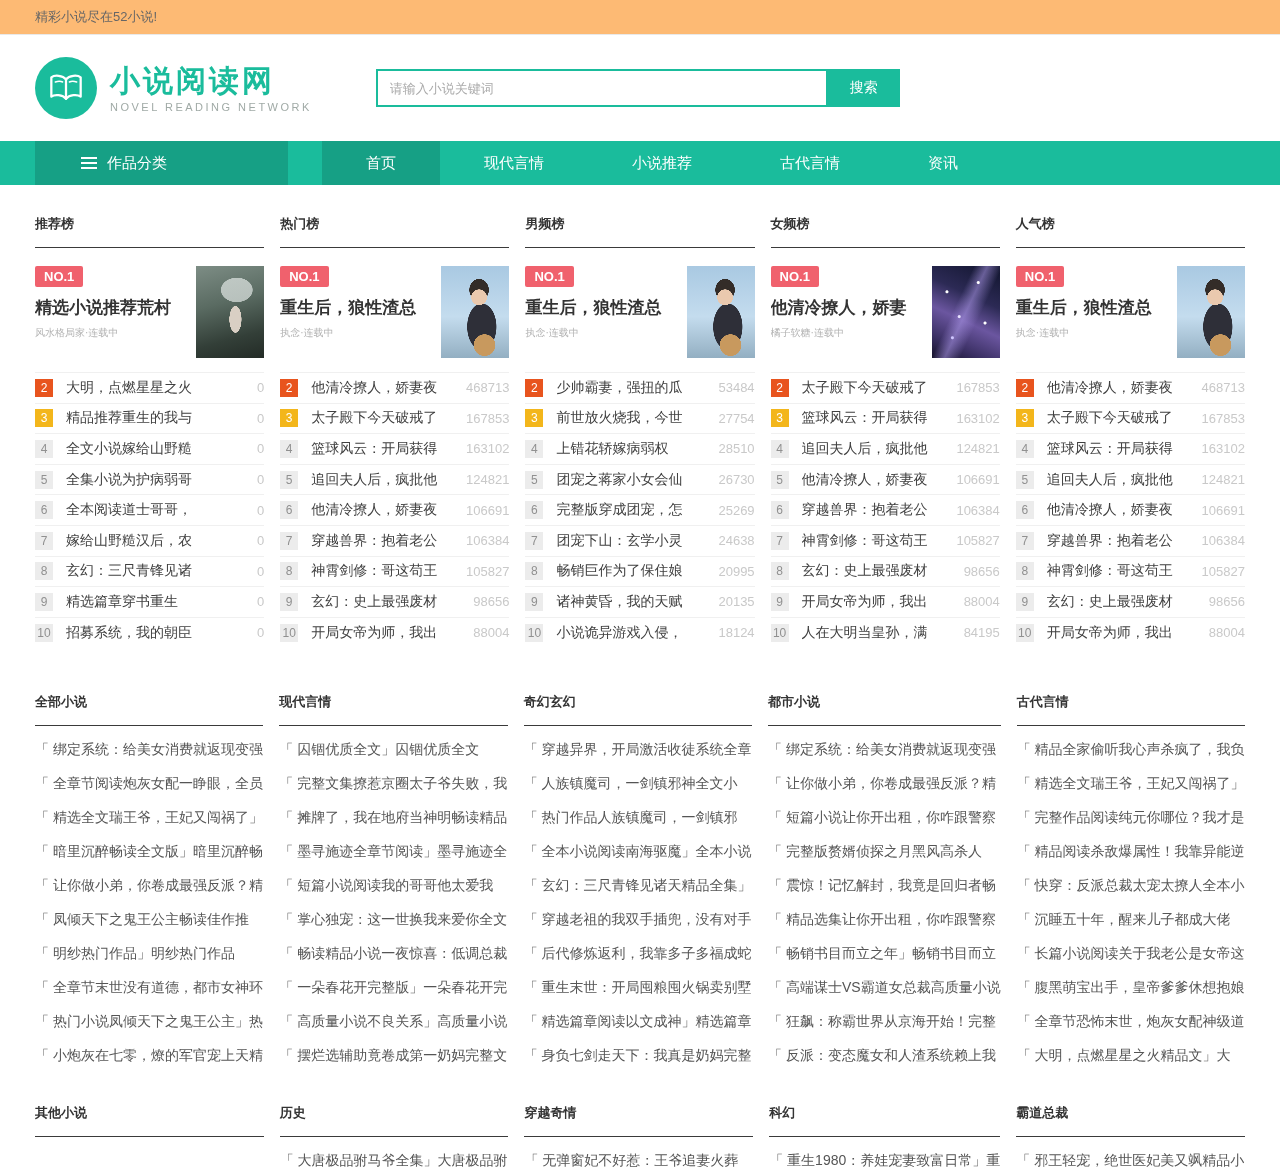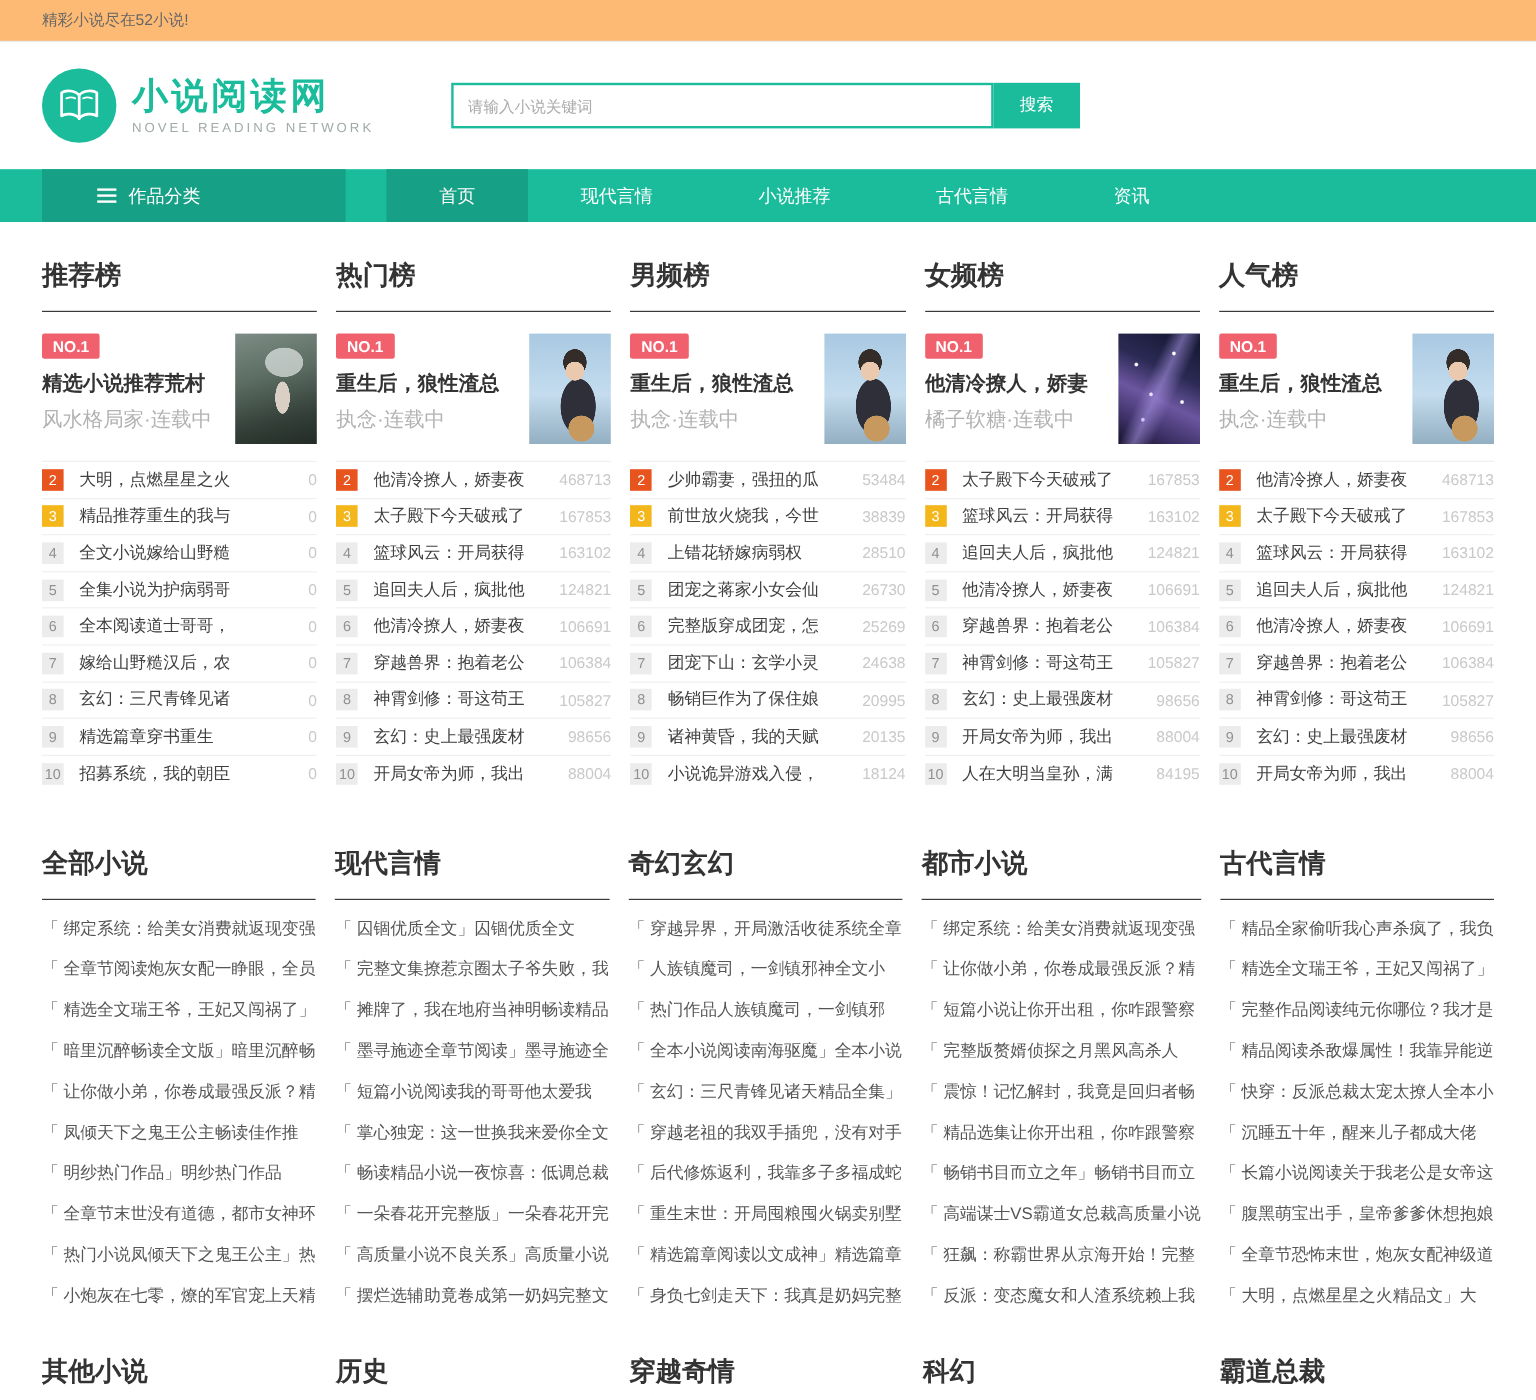--- a/index.html
+++ b/index.html
@@ -45,30 +45,30 @@
   .burger{display:flex;flex-direction:column;gap:3px;}
   .burger i{display:block;width:16px;height:2px;background:#fff;}
   .nav-menu{display:flex;margin-left:34px;}
   .nav-item{display:flex;align-items:center;padding:0 44px;color:#fff;font-size:15px;
     text-decoration:none;cursor:pointer;}
   .nav-item.active{background:var(--accent-dark);}
 
   
   .grid5{display:grid;grid-template-columns:repeat(5,1fr);gap:16px;}
   .rank-section{margin-top:22px;}
-  .col-title{font-size:22px;font-weight:bold;color:#333;padding:8px 0 14px 0;
+  .col-title{font-size:13px;font-weight:bold;color:#333;padding:8px 0 14px 0;
     border-bottom:1px solid #3a3a3a;font-family:Liberation Serif, serif;}
 
   
   .no1{display:flex;margin-top:18px;height:92px;cursor:pointer;}
   .no1-left{flex:1;min-width:0;}
   .no1-badge{display:inline-block;background:var(--no1);color:#fff;font-size:13px;font-weight:bold;
     padding:3px 9px;border-radius:2px;}
   .no1-title{font-size:17px;font-weight:bold;color:#333;margin-top:9px;white-space:nowrap;overflow:hidden;}
-  .no1-meta{font-size:17px;color:#b2b2b2;margin-top:7px;white-space:nowrap;overflow:hidden;}
+  .no1-meta{font-size:10px;color:#b2b2b2;margin-top:7px;white-space:nowrap;overflow:hidden;}
   .cover{width:68px;height:92px;flex:none;margin-left:10px;}
   .cover-umbrella{background:
     radial-gradient(ellipse 26px 20px at 60% 26%,rgba(235,240,238,.65) 0 60%,transparent 62%),
     radial-gradient(ellipse 10px 22px at 58% 58%,#d9cfc4 0 60%,transparent 62%),
     linear-gradient(165deg,#7d8d85 0%,#5a6b62 40%,#333f38 75%,#232b26 100%);}
   .cover-plush{background:
     radial-gradient(circle 8px at 56% 34%,#eac9ae 0 97%,transparent 100%),
     radial-gradient(circle 11px at 64% 86%,#c8995e 0 97%,transparent 100%),
     radial-gradient(ellipse 24px 38px at 60% 66%,#2e2f38 0 60%,transparent 62%),
     radial-gradient(ellipse 16px 18px at 56% 26%,#332c28 0 60%,transparent 62%),
@@ -270,21 +270,21 @@
         </div>
         <ul class="rank-list">
           <li class="rank-row">
             <span class="rank-num r2">2</span>
             <span class="rank-title">少帅霸妻，强扭的瓜</span>
             <span class="rank-count">53484</span>
           </li>
           <li class="rank-row">
             <span class="rank-num r3">3</span>
             <span class="rank-title">前世放火烧我，今世</span>
-            <span class="rank-count">38839</span>
+            <span class="rank-count">27754</span>
           </li>
           <li class="rank-row">
             <span class="rank-num">4</span>
             <span class="rank-title">上错花轿嫁病弱权</span>
             <span class="rank-count">28510</span>
           </li>
           <li class="rank-row">
             <span class="rank-num">5</span>
             <span class="rank-title">团宠之蒋家小女会仙</span>
             <span class="rank-count">26730</span>

